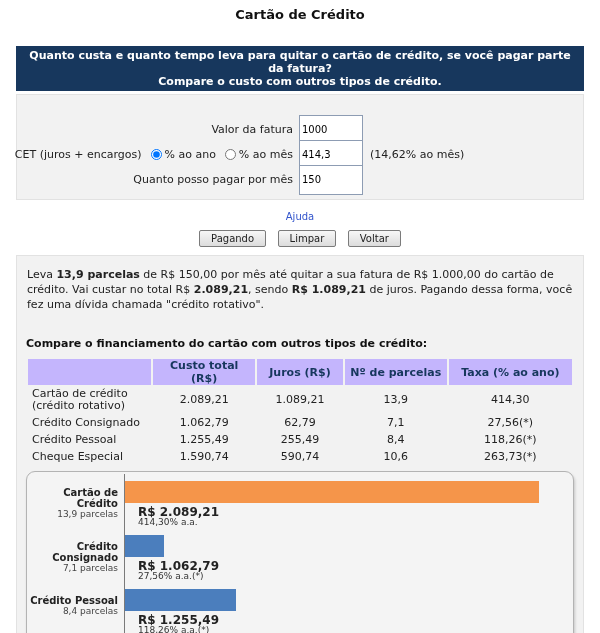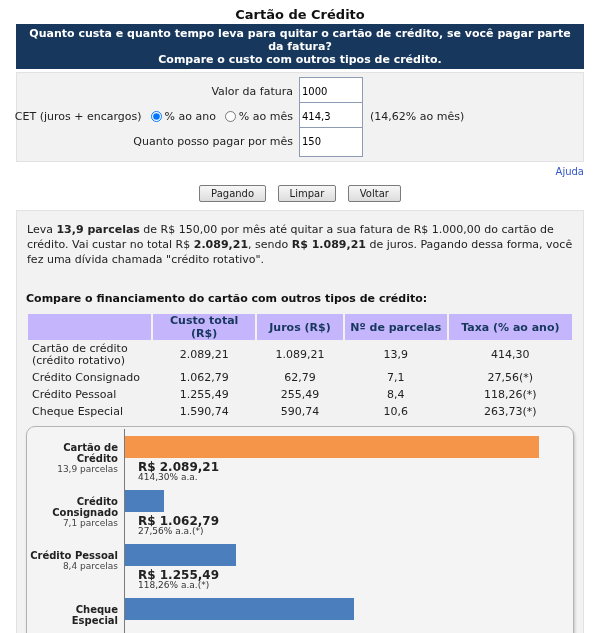--- a/index.html
+++ b/index.html
@@ -5,36 +5,36 @@
   * { box-sizing: border-box; }
   html, body { margin:0; padding:0; }
   body {
     width:600px; height:633px; background:#ffffff;
     font-family:"DejaVu Sans","Liberation Sans",sans-serif;
     font-size:11px; color:#222;
   }
   .title { text-align:center; font-weight:bold; font-size:13px; padding-top:7px; color:#111; }
 
   .banner {
-    margin:2px 16px 3px; background:#17375d; color:#fff; font-weight:bold;
+    margin:24px 16px 3px; background:#17375d; color:#fff; font-weight:bold;
     text-align:center; padding:3px 8px; font-size:11px; line-height:13px;
   }
 
-  .form-panel { margin:0 16px; background:#f2f2f2; border:1px solid #e2e2e2; padding:6px 12px 7px; }
+  .form-panel { margin:0 16px; background:#f2f2f2; border:1px solid #e2e2e2; padding:22px 12px 7px; }
   .frow { display:flex; align-items:center; height:25px; }
   .frow-left { width:264px; display:flex; justify-content:flex-end; align-items:center; white-space:nowrap; }
   input.txt {
     width:64px; height:30px; border:1px solid #8d9cb3; background:#fff;
     font-family:"DejaVu Sans",sans-serif; font-size:10px; padding:0 2px; margin-left:6px;
   }
   input[type=radio] { margin:0 3px 0 9px; width:11px; height:11px; vertical-align:middle; }
   .radio-lbl { margin-right:0; }
   .fsuffix { margin-left:7px; }
 
-  .help-row { margin:3px 16px 0; text-align:right; }
+  .help-row { margin:10px 16px 0; text-align:center; }
   .help-link { color:#3355cc; font-size:10px; text-decoration:none; cursor:pointer; }
 
   .btn-row { text-align:center; margin-top:7px; }
   button.btn {
     font-family:"DejaVu Sans",sans-serif; font-size:10px; color:#222;
     padding:2px 11px; margin:0 4px; border:1px solid #7b7b7b; border-radius:2px;
     background:linear-gradient(#f7f7f7,#dcdcdc); cursor:pointer;
   }
 
   .results { margin:8px 16px 0; background:#f2f2f2; border:1px solid #e2e2e2; padding:10px 9px 12px; }

